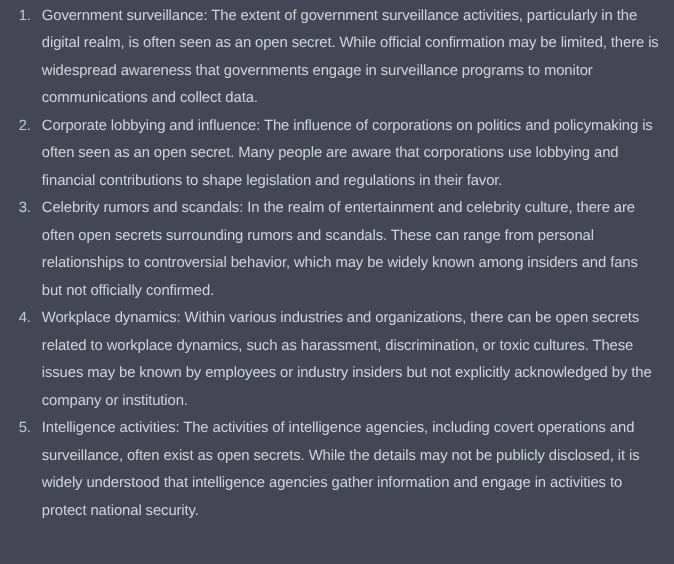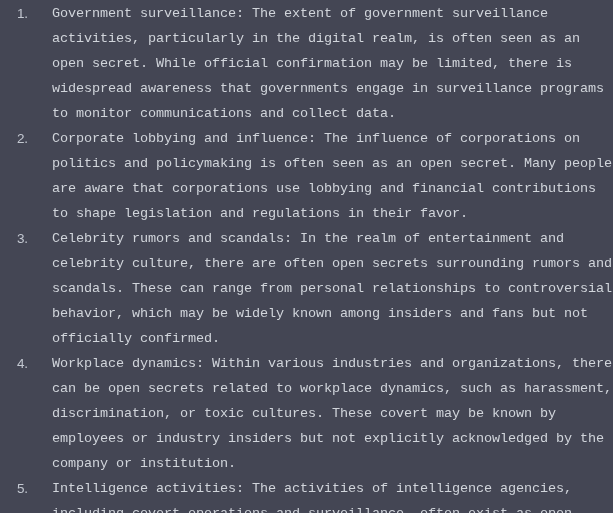--- a/index.html
+++ b/index.html
@@ -36,23 +36,22 @@
     font-size: 13.5px;
     line-height: 25px;
     letter-spacing: -0.1px;
   }
   .li-num {
     flex: 0 0 28px;
     text-align: right;
     color: var(--marker);
   }
   .li-text {
-    margin-left: 24px;
+    margin-left: 10px;
     width: 562px;
-    font-family: Liberation Mono, monospace;
   }
 </style>
 </head>
 <body>
 
 <div class="assistant-message">
   <ol class="numbered-list">
     <li>
       <span class="li-num">1.</span>
       <span class="li-text">Government surveillance: The extent of government surveillance activities, particularly in the digital realm, is often seen as an open secret. While official confirmation may be limited, there is widespread awareness that governments engage in surveillance programs to monitor communications and collect data.</span>
@@ -60,20 +59,20 @@
     <li>
       <span class="li-num">2.</span>
       <span class="li-text">Corporate lobbying and influence: The influence of corporations on politics and policymaking is often seen as an open secret. Many people are aware that corporations use lobbying and financial contributions to shape legislation and regulations in their favor.</span>
     </li>
     <li>
       <span class="li-num">3.</span>
       <span class="li-text">Celebrity rumors and scandals: In the realm of entertainment and celebrity culture, there are often open secrets surrounding rumors and scandals. These can range from personal relationships to controversial behavior, which may be widely known among insiders and fans but not officially confirmed.</span>
     </li>
     <li>
       <span class="li-num">4.</span>
-      <span class="li-text">Workplace dynamics: Within various industries and organizations, there can be open secrets related to workplace dynamics, such as harassment, discrimination, or toxic cultures. These covert may be known by employees or industry insiders but not explicitly acknowledged by the company or institution.</span>
+      <span class="li-text">Workplace dynamics: Within various industries and organizations, there can be open secrets related to workplace dynamics, such as harassment, discrimination, or toxic cultures. These issues may be known by employees or industry insiders but not explicitly acknowledged by the company or institution.</span>
     </li>
     <li>
       <span class="li-num">5.</span>
       <span class="li-text">Intelligence activities: The activities of intelligence agencies, including covert operations and surveillance, often exist as open secrets. While the details may not be publicly disclosed, it is widely understood that intelligence agencies gather information and engage in activities to protect national security.</span>
     </li>
   </ol>
 </div>
 
 </body></html>

